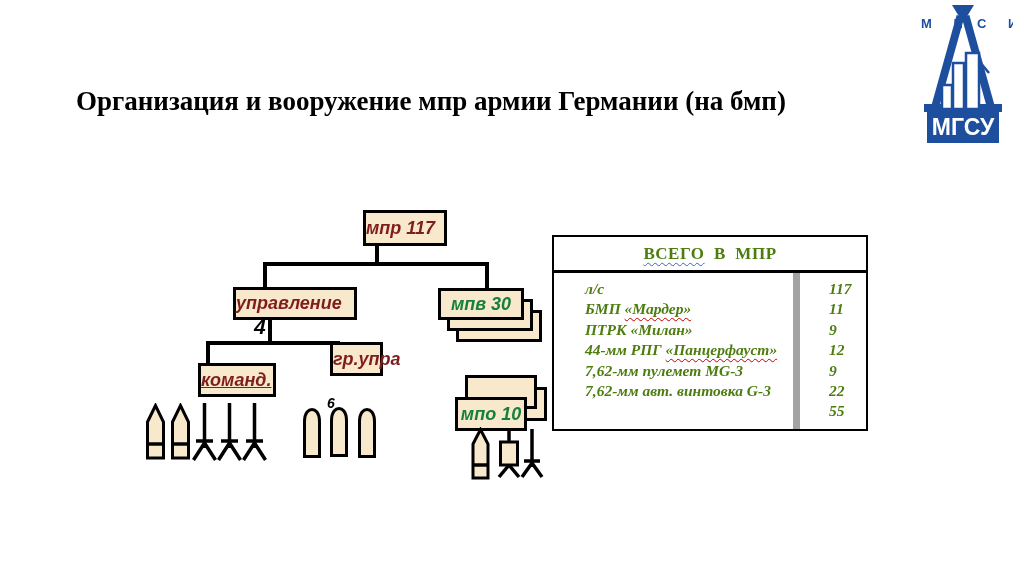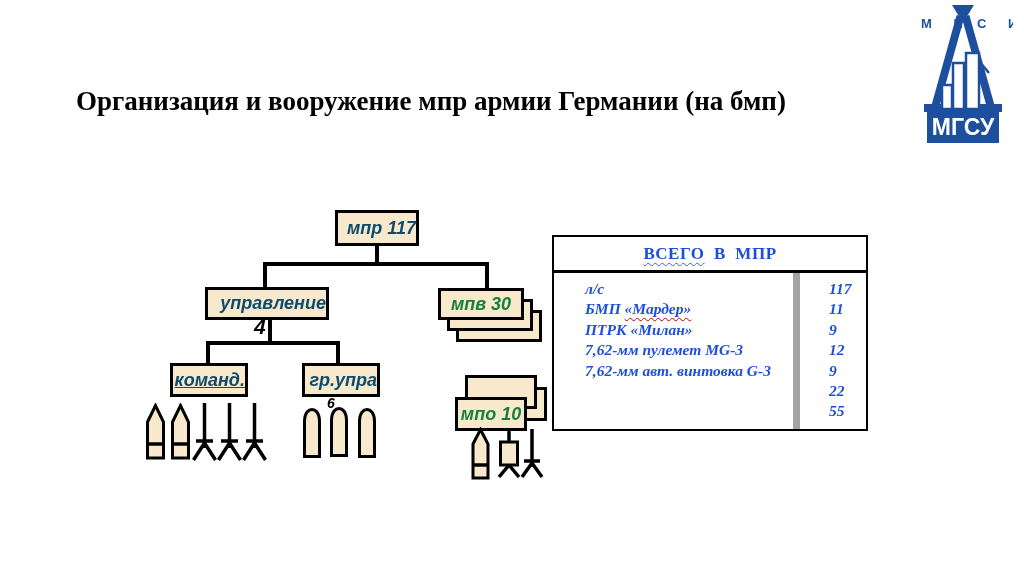--- a/index.html
+++ b/index.html
@@ -10,44 +10,45 @@
   }
   
   .title {
     position:absolute; left:76px; top:86px; width:800px;
     font-family:"Liberation Serif", serif; font-weight:bold; font-size:27px;
     color:#000;
   }
   
   .obox {
     position:absolute; background:#f8e9cc; border:3px solid #000;
-    display:flex; align-items:center; justify-content:flex-end;
-    font-weight:bold; font-style:italic; font-size:18px; color:#0c4a6e;
+    display:flex; align-items:center; justify-content:flex-start;
+    font-weight:bold; font-style:italic; font-size:18px; color:#7f1d1d;
     white-space:nowrap;
+    margin-left:28px;
   }
   .stack { position:absolute; }
   .stack .sh {
     position:absolute; background:#f8e9cc; border:3px solid #000;
   }
   .stack .front {
     position:absolute; background:#f8e9cc; border:3px solid #000;
     display:flex; align-items:center; justify-content:center;
     font-weight:bold; font-style:italic; font-size:18px; color:#15803d;
   }
   .line { position:absolute; background:#000; }
   .ann {
     position:absolute; font-weight:bold; font-style:italic; color:#000;
     font-family:"Liberation Sans", sans-serif;
   }
   .icon { position:absolute; }
   
   .wtable {
     position:absolute; left:552px; top:235px; width:316px; height:196px;
     border:2px solid #000; background:#fff;
-    font-family:"Liberation Serif", serif; font-weight:bold; color:#1d4ed8;
+    font-family:"Liberation Serif", serif; font-weight:bold; color:#4d7c0f;
     display:flex; flex-direction:column;
   }
   .wtable .thead {
     height:36px; border-bottom:3px solid #000; display:flex;
     align-items:center; justify-content:center; font-size:17px;
     white-space:pre; letter-spacing:0.5px;
   }
   .wtable .tbody { flex:1; display:flex;font-style:italic; }
   .wtable .col-labels { flex:1; padding:6px 0 0 31px; }
   .wtable .col-values {
@@ -92,21 +93,21 @@
 
   <div class="obox" style="left:205px;top:287px;width:124px;height:33px;font-size:18px;">
     <span>управление</span>
   </div>
   <div class="ann" style="left:254px;top:315px;font-size:21px;">4</div>
 
   <div class="obox" style="left:170px;top:363px;width:78px;height:34px;text-decoration:underline;">
     <span>команд.</span>
   </div>
 
-  <div class="obox" style="left:302px;top:363px;width:78px;height:34px;">
+  <div class="obox" style="left:302px;top:342px;width:53px;height:34px;">
     <span>гр.упра</span>
   </div>
   <div class="ann" style="left:327px;top:395px;font-size:14px;">6</div>
 
   <div class="stack" style="left:438px;top:288px;width:110px;height:60px;">
     <div class="sh" style="left:18px;top:22px;width:86px;height:32px;"></div>
     <div class="sh" style="left:9px;top:11px;width:86px;height:32px;"></div>
     <div class="front" style="left:0;top:0;width:86px;height:32px;">
       <span>мпв 30</span>
     </div>
@@ -176,20 +177,21 @@
 
   <div class="wtable">
     <div class="thead">
       <span class="wavy-blue">ВСЕГО</span><span>  В  МПР</span>
     </div>
     <div class="tbody">
       <div class="col-labels">
         <div class="trow"><span>л/с</span><span class="wavy-red"></span><span></span></div>
         <div class="trow"><span>БМП </span><span class="wavy-red">«Мардер»</span><span></span></div>
         <div class="trow"><span>ПТРК «Милан»</span><span class="wavy-red"></span><span></span></div>
+        <div class="trow"><span>44-мм РПГ </span><span class="wavy-red">«Панцерфауст»</span><span></span></div>
         <div class="trow"><span>7,62-мм пулемет MG-3</span><span class="wavy-red"></span><span></span></div>
         <div class="trow"><span>7,62-мм авт. винтовка G-3</span><span class="wavy-red"></span><span></span></div>
       </div>
       <div class="col-values">
         <div class="trow">117</div>
         <div class="trow">11</div>
         <div class="trow">9</div>
         <div class="trow">12</div>
         <div class="trow">9</div>
         <div class="trow">22</div>

